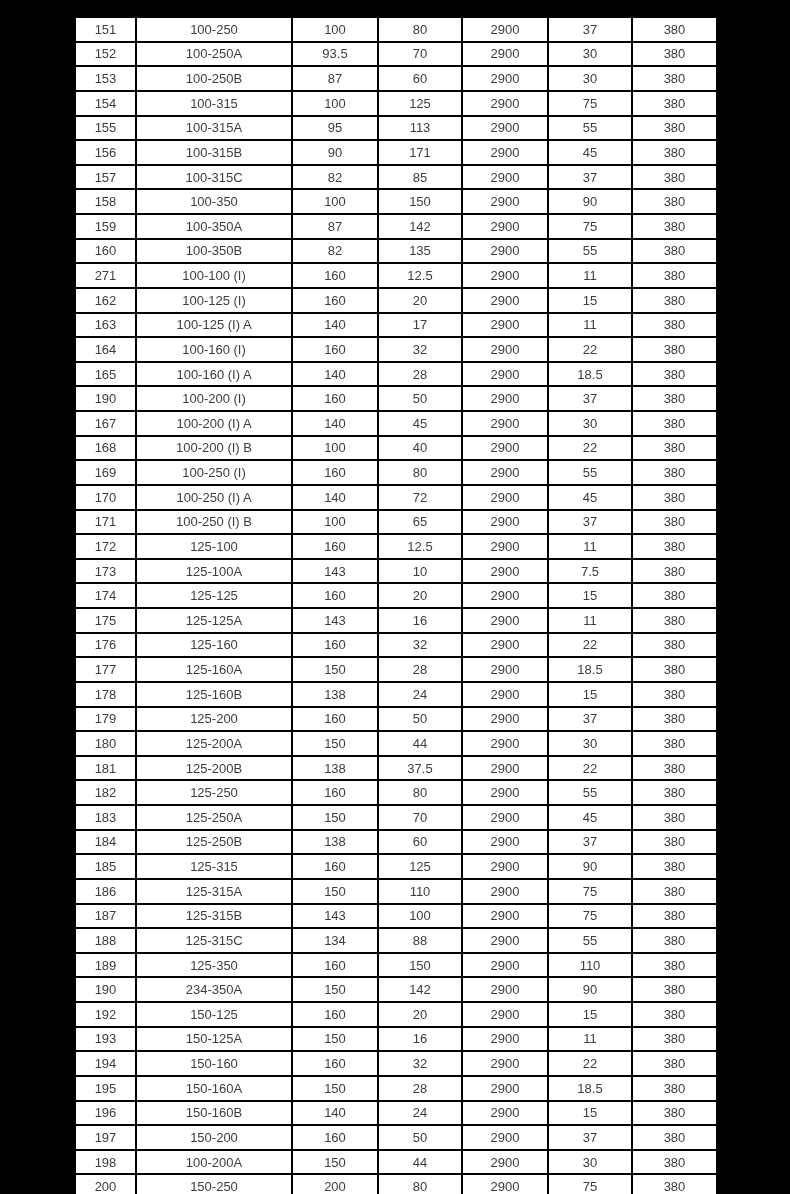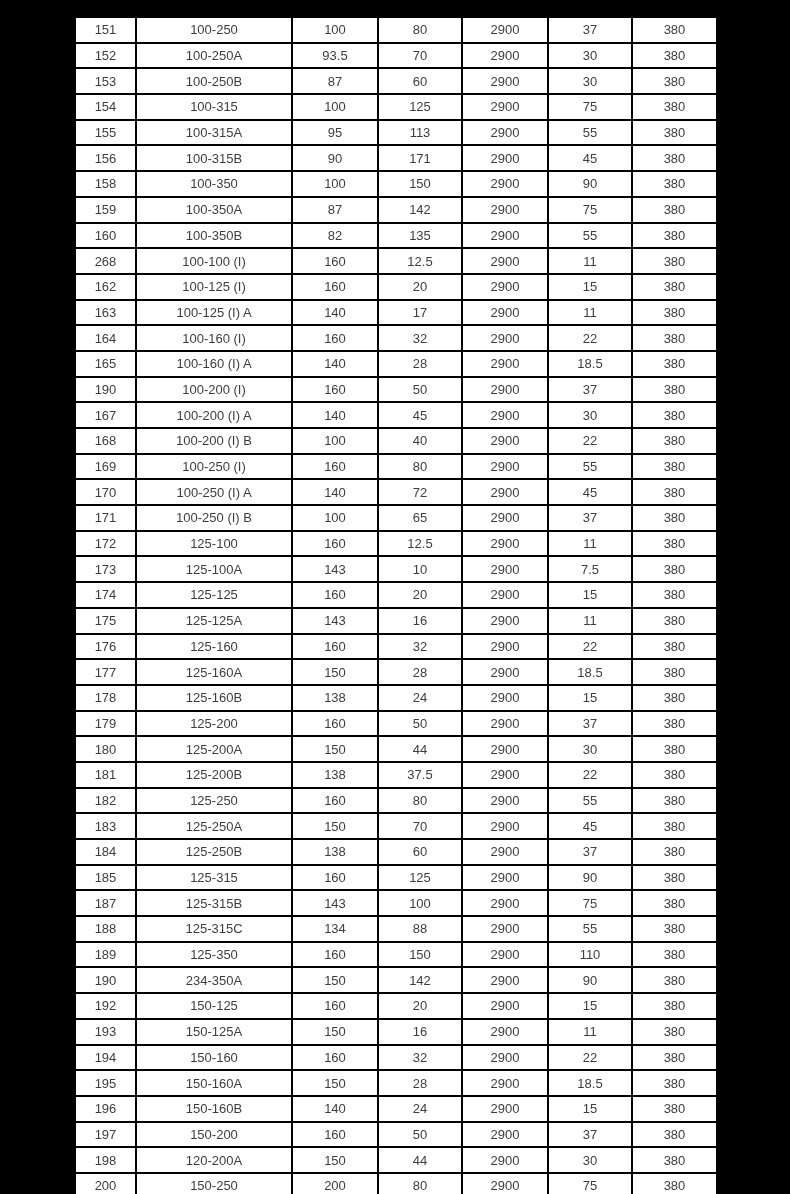--- a/index.html
+++ b/index.html
@@ -110,20 +110,29 @@
         <tr>
           <td>156</td>
           <td>100-315B</td>
           <td>90</td>
           <td>171</td>
           <td>2900</td>
           <td>45</td>
           <td>380</td>
         </tr>
         <tr>
+          <td>157</td>
+          <td>100-315C</td>
+          <td>82</td>
+          <td>85</td>
+          <td>2900</td>
+          <td>37</td>
+          <td>380</td>
+        </tr>
+        <tr>
           <td>158</td>
           <td>100-350</td>
           <td>100</td>
           <td>150</td>
           <td>2900</td>
           <td>90</td>
           <td>380</td>
         </tr>
         <tr>
           <td>159</td>
@@ -137,21 +146,21 @@
         <tr>
           <td>160</td>
           <td>100-350B</td>
           <td>82</td>
           <td>135</td>
           <td>2900</td>
           <td>55</td>
           <td>380</td>
         </tr>
         <tr>
-          <td>268</td>
+          <td>271</td>
           <td>100-100 (I)</td>
           <td>160</td>
           <td>12.5</td>
           <td>2900</td>
           <td>11</td>
           <td>380</td>
         </tr>
         <tr>
           <td>162</td>
           <td>100-125 (I)</td>
@@ -362,20 +371,29 @@
         <tr>
           <td>185</td>
           <td>125-315</td>
           <td>160</td>
           <td>125</td>
           <td>2900</td>
           <td>90</td>
           <td>380</td>
         </tr>
         <tr>
+          <td>186</td>
+          <td>125-315A</td>
+          <td>150</td>
+          <td>110</td>
+          <td>2900</td>
+          <td>75</td>
+          <td>380</td>
+        </tr>
+        <tr>
           <td>187</td>
           <td>125-315B</td>
           <td>143</td>
           <td>100</td>
           <td>2900</td>
           <td>75</td>
           <td>380</td>
         </tr>
         <tr>
           <td>188</td>
@@ -453,21 +471,21 @@
           <td>197</td>
           <td>150-200</td>
           <td>160</td>
           <td>50</td>
           <td>2900</td>
           <td>37</td>
           <td>380</td>
         </tr>
         <tr>
           <td>198</td>
-          <td>120-200A</td>
+          <td>100-200A</td>
           <td>150</td>
           <td>44</td>
           <td>2900</td>
           <td>30</td>
           <td>380</td>
         </tr>
         <tr>
           <td>200</td>
           <td>150-250</td>
           <td>200</td>

